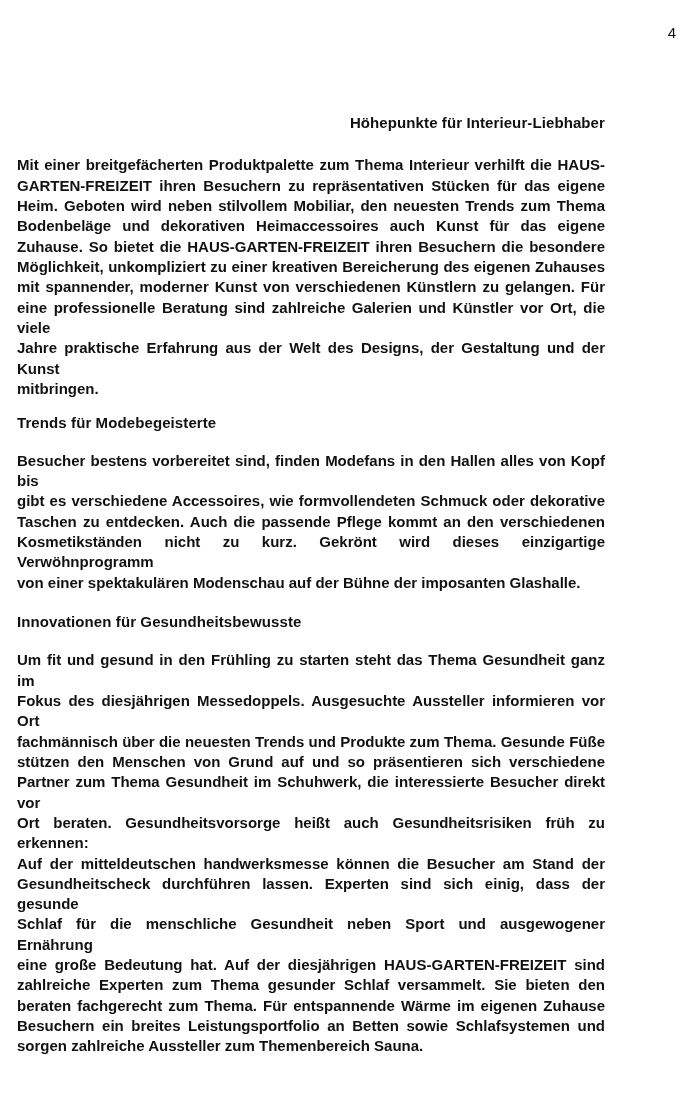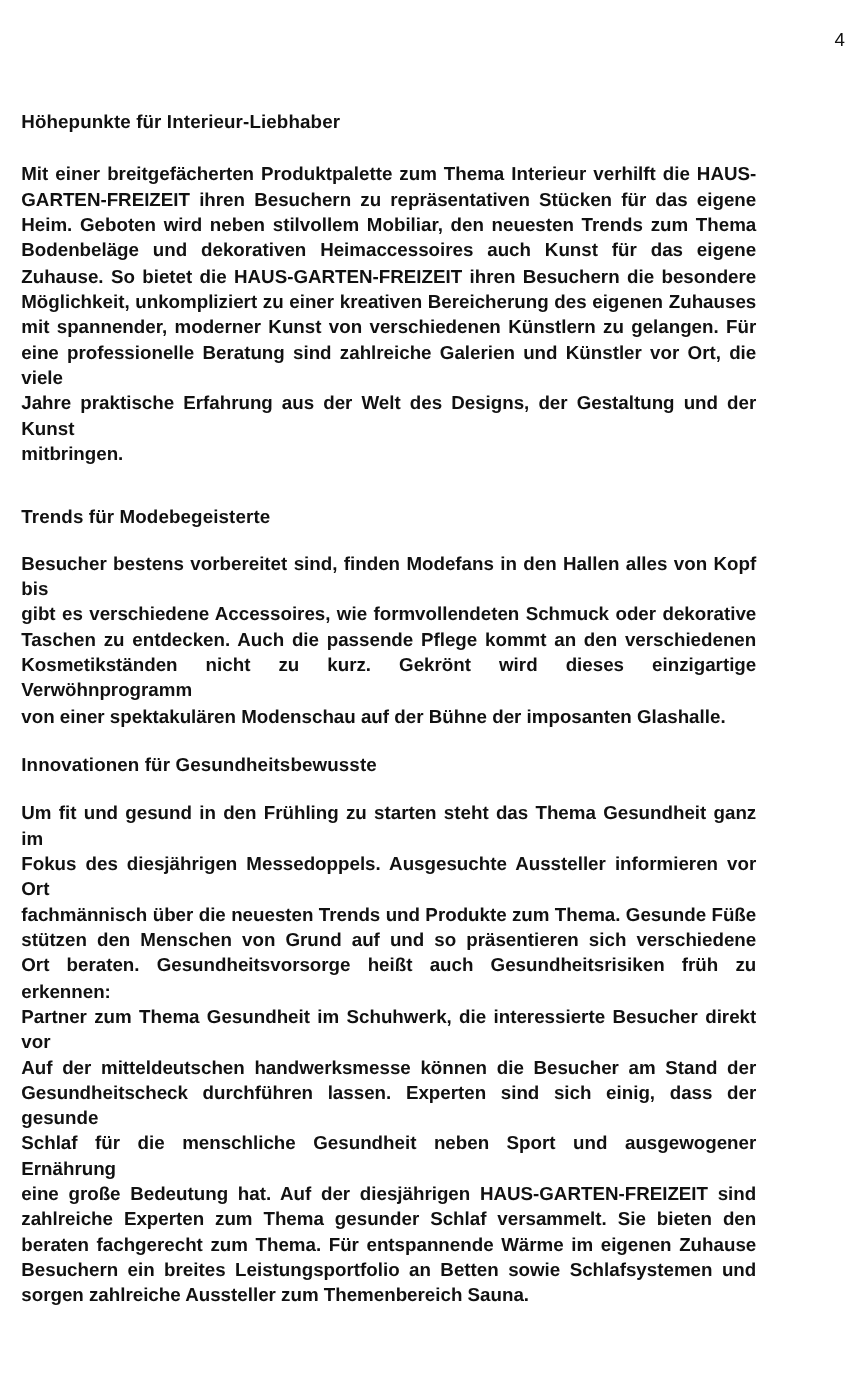--- a/index.html
+++ b/index.html
@@ -44,23 +44,23 @@
     text-align-last: justify;
     white-space: normal;
     hyphens: none;
     color: #111111;
     font-weight: bold;
   }
   .tline:last-child {
     text-align-last: left;
   }
   
-  .sec-1 .heading { margin-top: 88px; }
+  .sec-1 .heading { margin-top: 113px; text-align: right; }
   .sec-1 .para    { margin-top: 22px; }
-  .sec-2 .heading { margin-top: 30px; }
+  .sec-2 .heading { margin-top: 14px; }
   .sec-2 .para    { margin-top: 17px; }
   .sec-3 .heading { margin-top: 19px; }
   .sec-3 .para    { margin-top: 18px; }
 </style>
 </head>
 <body>
 
 <div class="page">
   <div class="page-number">4</div>
 
@@ -93,22 +93,22 @@
         </div>
     </section>
 
     <section class="sec-3">
       <h2 class="heading">Innovationen für Gesundheitsbewusste</h2>
       <div class="para">
           <div class="tline">Um fit und gesund in den Frühling zu starten steht das Thema Gesundheit ganz im</div>
           <div class="tline">Fokus des diesjährigen Messedoppels. Ausgesuchte Aussteller informieren vor Ort</div>
           <div class="tline">fachmännisch über die neuesten Trends und Produkte zum Thema. Gesunde Füße</div>
           <div class="tline">stützen den Menschen von Grund auf und so präsentieren sich verschiedene</div>
+          <div class="tline">Partner zum Thema Gesundheit im Schuhwerk, die interessierte Besucher direkt vor</div>
           <div class="tline">Ort beraten. Gesundheitsvorsorge heißt auch Gesundheitsrisiken früh zu erkennen:</div>
-          <div class="tline">Partner zum Thema Gesundheit im Schuhwerk, die interessierte Besucher direkt vor</div>
           <div class="tline">Auf der mitteldeutschen handwerksmesse können die Besucher am Stand der</div>
           <div class="tline">Gesundheitscheck durchführen lassen. Experten sind sich einig, dass der gesunde</div>
           <div class="tline">Schlaf für die menschliche Gesundheit neben Sport und ausgewogener Ernährung</div>
           <div class="tline">eine große Bedeutung hat. Auf der diesjährigen HAUS-GARTEN-FREIZEIT sind</div>
           <div class="tline">zahlreiche Experten zum Thema gesunder Schlaf versammelt. Sie bieten den</div>
           <div class="tline">beraten fachgerecht zum Thema. Für entspannende Wärme im eigenen Zuhause</div>
           <div class="tline">Besuchern ein breites Leistungsportfolio an Betten sowie Schlafsystemen und</div>
           <div class="tline">sorgen zahlreiche Aussteller zum Themenbereich Sauna.</div>
         </div>
     </section>

